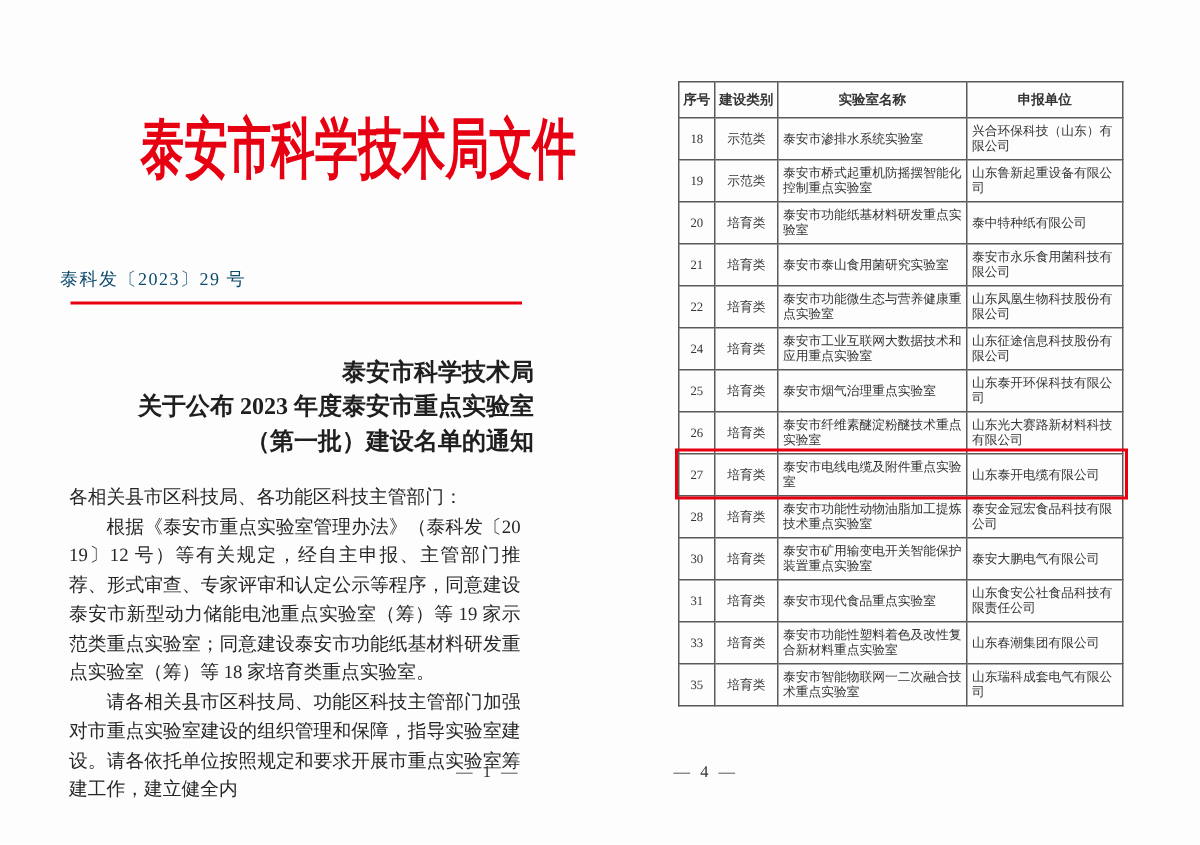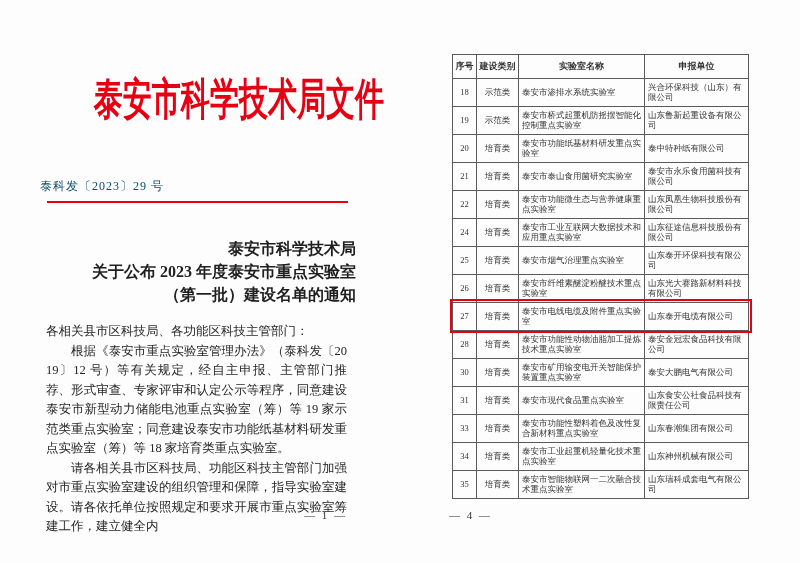--- a/index.html
+++ b/index.html
@@ -179,26 +179,20 @@
     <td class="lab">泰安市现代食品重点实验室</td>
     <td class="app">山东食安公社食品科技有限责任公司</td>
   </tr>
         <tr>
     <td class="seq">33</td>
     <td class="cat">培育类</td>
     <td class="lab">泰安市功能性塑料着色及改性复合新材料重点实验室</td>
     <td class="app">山东春潮集团有限公司</td>
   </tr>
         <tr>
-    <td class="seq">34</td>
-    <td class="cat">培育类</td>
-    <td class="lab">泰安市工业起重机轻量化技术重点实验室</td>
-    <td class="app">山东神州机械有限公司</td>
-  </tr>
-        <tr>
     <td class="seq">35</td>
     <td class="cat">培育类</td>
     <td class="lab">泰安市智能物联网一二次融合技术重点实验室</td>
     <td class="app">山东瑞科成套电气有限公司</td>
   </tr>
       </tbody>
   </table>
 
   <div class="page-num-right">— 4 —</div>
 </div>

